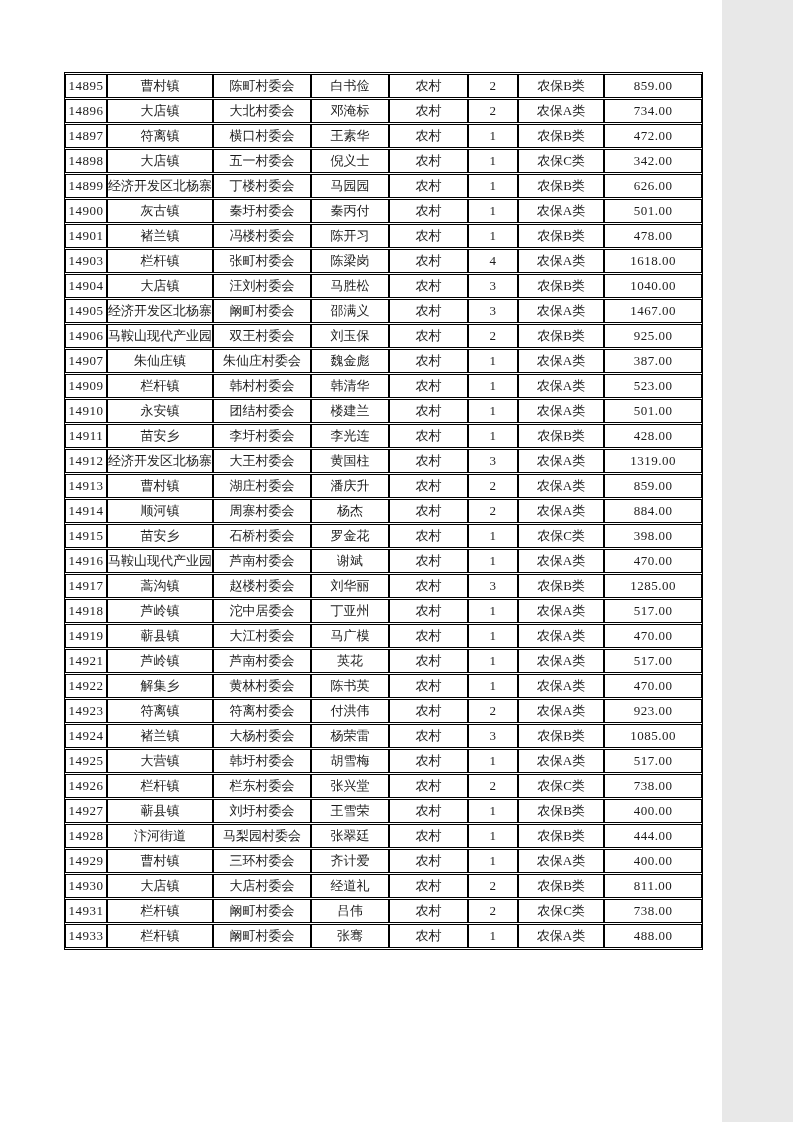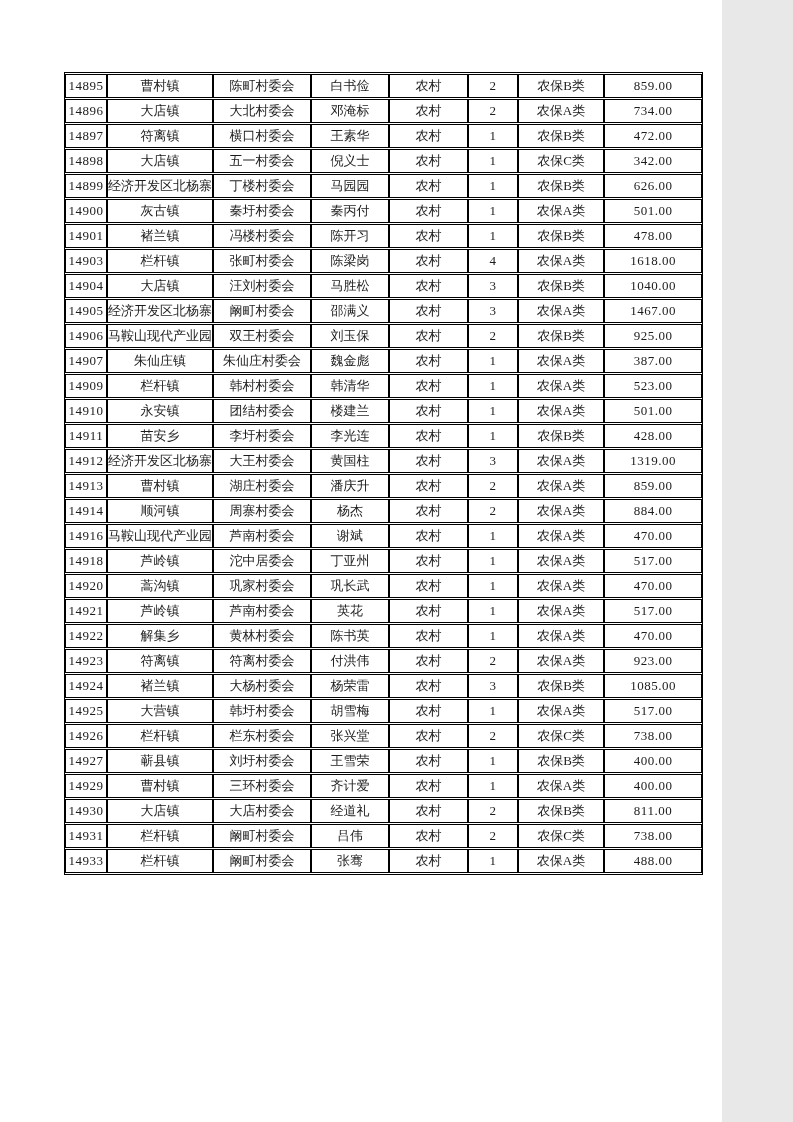--- a/index.html
+++ b/index.html
@@ -238,44 +238,64 @@
     <td class="num">14914</td>
     <td>顺河镇</td>
     <td>周寨村委会</td>
     <td>杨杰</td>
     <td>农村</td>
     <td class="num">2</td>
     <td>农保A类</td>
     <td class="num">884.00</td>
   </tr>
           <tr>
+    <td class="num">14915</td>
+    <td>苗安乡</td>
+    <td>石桥村委会</td>
+    <td>罗金花</td>
+    <td>农村</td>
+    <td class="num">1</td>
+    <td>农保C类</td>
+    <td class="num">398.00</td>
+  </tr>
+          <tr>
     <td class="num">14916</td>
     <td>马鞍山现代产业园</td>
     <td>芦南村委会</td>
     <td>谢斌</td>
     <td>农村</td>
     <td class="num">1</td>
     <td>农保A类</td>
     <td class="num">470.00</td>
   </tr>
           <tr>
+    <td class="num">14917</td>
+    <td>蒿沟镇</td>
+    <td>赵楼村委会</td>
+    <td>刘华丽</td>
+    <td>农村</td>
+    <td class="num">3</td>
+    <td>农保B类</td>
+    <td class="num">1285.00</td>
+  </tr>
+          <tr>
     <td class="num">14918</td>
     <td>芦岭镇</td>
     <td>沱中居委会</td>
     <td>丁亚州</td>
     <td>农村</td>
     <td class="num">1</td>
     <td>农保A类</td>
     <td class="num">517.00</td>
   </tr>
           <tr>
-    <td class="num">14920</td>
-    <td>蒿沟镇</td>
-    <td>巩家村委会</td>
-    <td>巩长武</td>
+    <td class="num">14919</td>
+    <td>蕲县镇</td>
+    <td>大江村委会</td>
+    <td>马广模</td>
     <td>农村</td>
     <td class="num">1</td>
     <td>农保A类</td>
     <td class="num">470.00</td>
   </tr>
           <tr>
     <td class="num">14921</td>
     <td>芦岭镇</td>
     <td>芦南村委会</td>
     <td>英花</td>
@@ -336,20 +356,30 @@
   </tr>
           <tr>
     <td class="num">14927</td>
     <td>蕲县镇</td>
     <td>刘圩村委会</td>
     <td>王雪荣</td>
     <td>农村</td>
     <td class="num">1</td>
     <td>农保B类</td>
     <td class="num">400.00</td>
+  </tr>
+          <tr>
+    <td class="num">14928</td>
+    <td>汴河街道</td>
+    <td>马梨园村委会</td>
+    <td>张翠廷</td>
+    <td>农村</td>
+    <td class="num">1</td>
+    <td>农保B类</td>
+    <td class="num">444.00</td>
   </tr>
           <tr>
     <td class="num">14929</td>
     <td>曹村镇</td>
     <td>三环村委会</td>
     <td>齐计爱</td>
     <td>农村</td>
     <td class="num">1</td>
     <td>农保A类</td>
     <td class="num">400.00</td>

